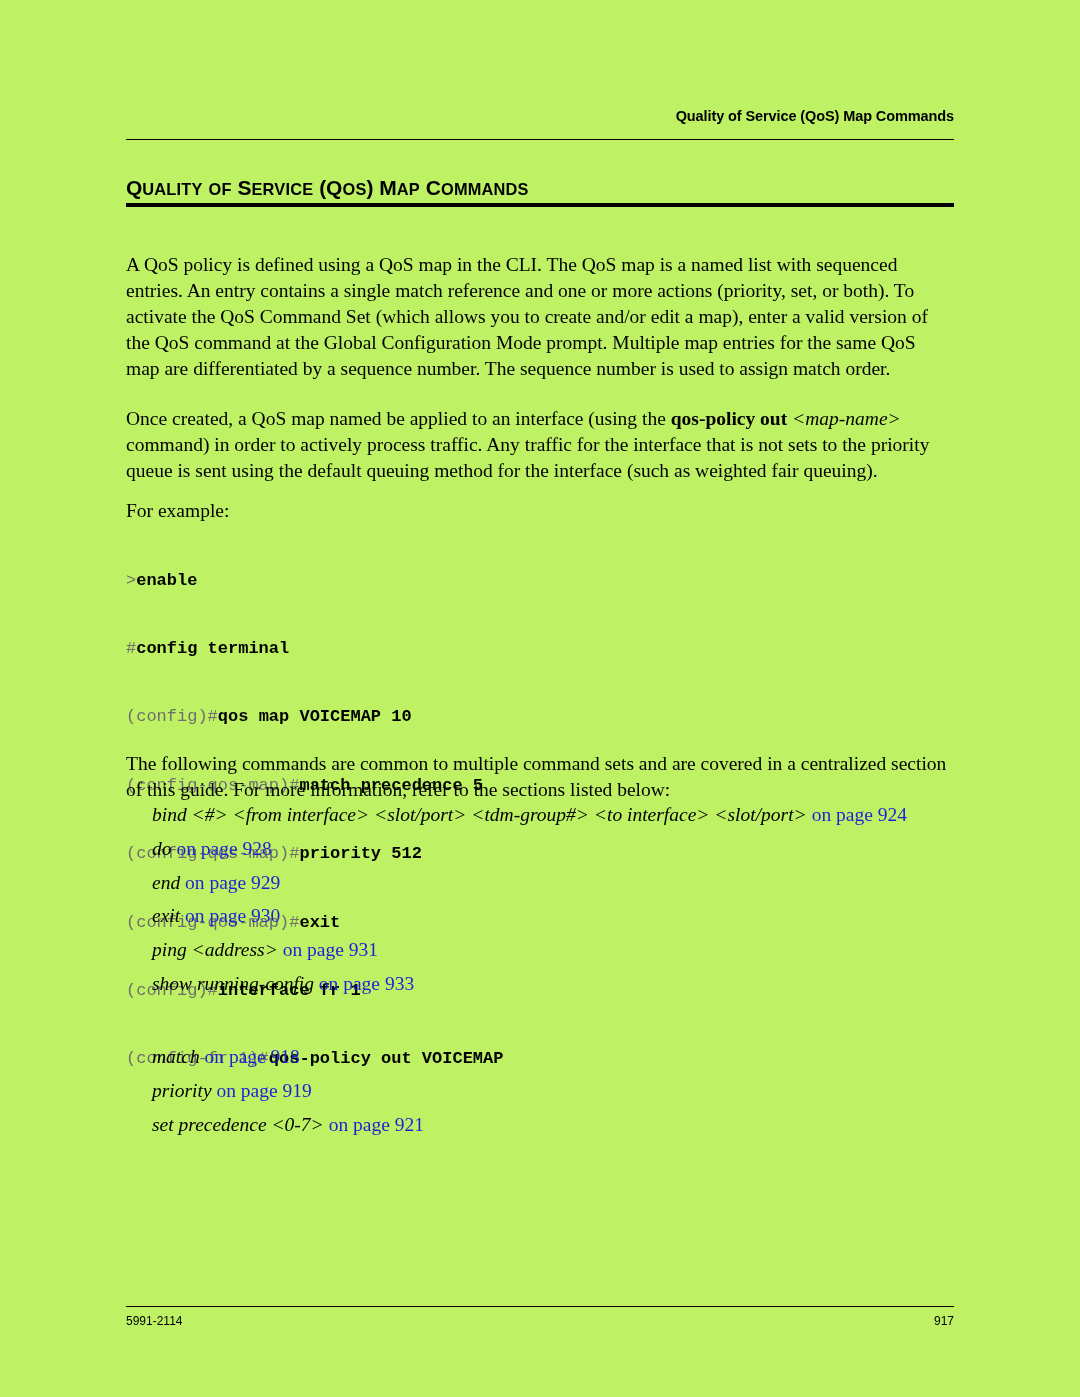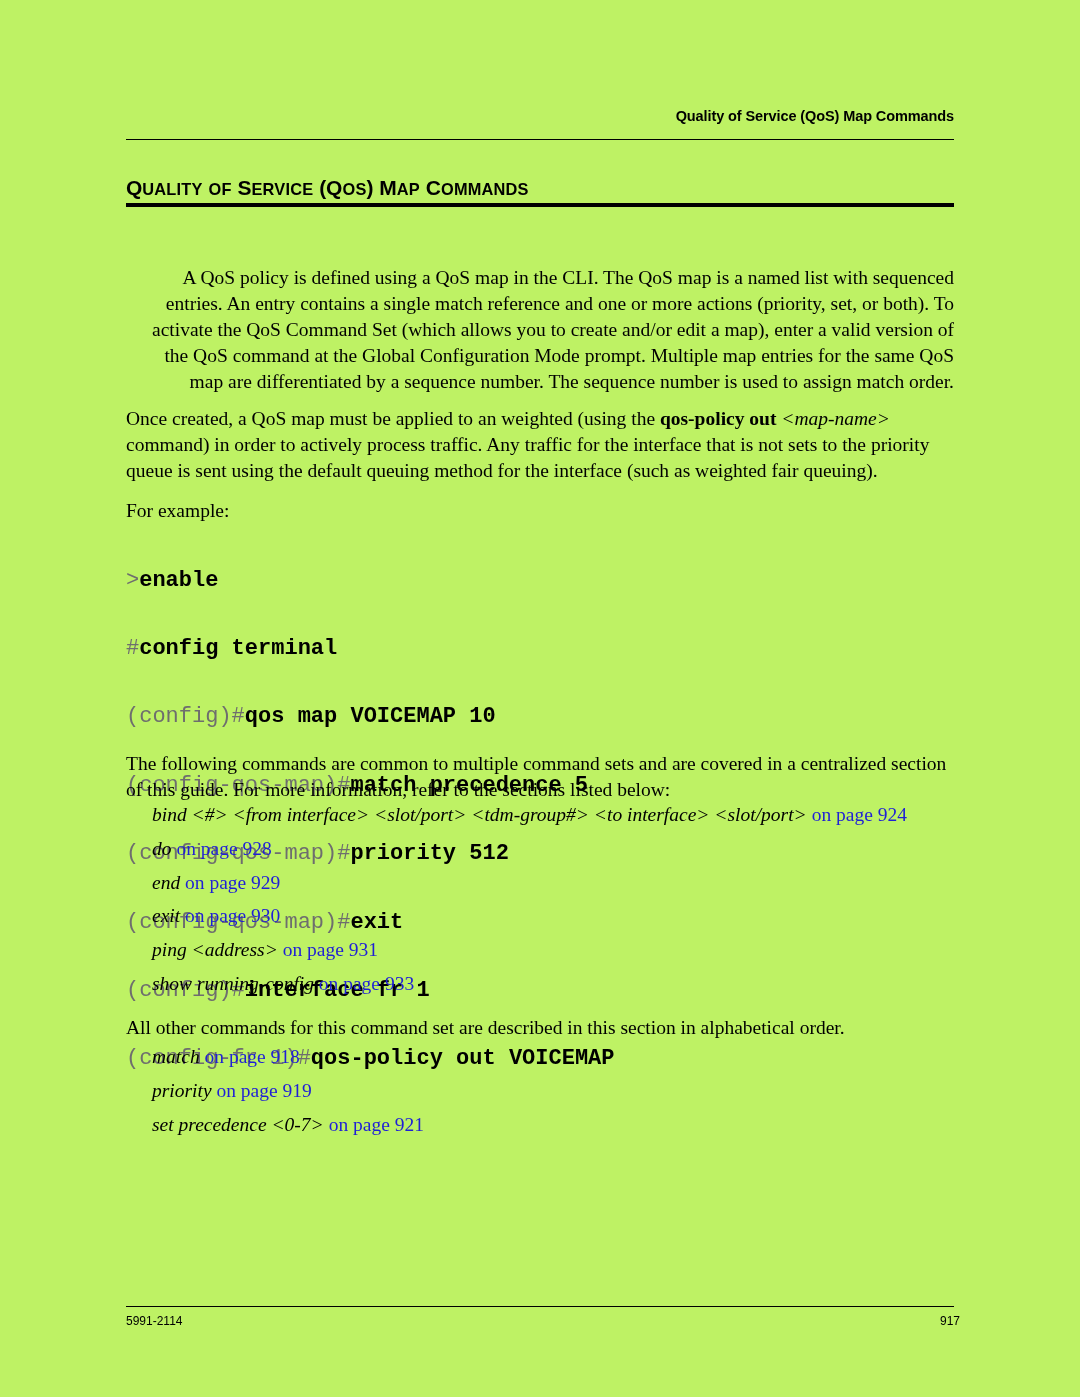--- a/index.html
+++ b/index.html
@@ -71,34 +71,34 @@
     left: 126px;
     width: 828px;
     font-size: 19.5px;
     line-height: 26.2px;
     text-align: left;
     color: #000;
   }
   .para b { font-weight: bold; text-align: right; }
   .para i { font-style: italic; }
 
-  #para-intro { top: 245px; text-align: right; }
+  #para-intro { top: 232px; }
   #para-apply { top: 386px; }
   #para-forexample { top: 478px; }
   #para-common { top: 731px; }
   #para-allother { top: 995px; }
 
   
   .code-block {
     position: absolute;
     left: 126px;
     top: 524px;
     width: 828px;
     font-family: "Liberation Mono", "DejaVu Sans Mono", monospace;
-    font-size: 22px;
+    font-size: 17px;
     line-height: 22.8px;
     white-space: pre;
   }
   .code-line { white-space: pre; }
   .prompt {
     color: #6e6e6e;
     font-weight: normal;
   }
   .cmd {
     color: #000;
@@ -143,41 +143,41 @@
     font-size: 12px;
     color: #000;
   }
   #footer-docnum { left: 126px; }
   #footer-copyright {
     left: 126px;
     width: 828px;
     text-align: center;
   }
   #footer-pagenum {
-    left: 132px;
+    left: 126px;
     width: 828px;
     text-align: right;
   }
 </style>
 </head>
 <body>
 
 <div class="page">
 
   <div class="running-header">Quality of Service (QoS) Map Commands</div>
 
   <div class="rule-thin"></div>
 
   <h1 class="section-title"><span>Q</span><span class="sc">UALITY</span>&nbsp;<span class="sc">OF</span>&nbsp;<span>S</span><span class="sc">ERVICE</span>&nbsp;<span>(Q</span><span class="sc">OS</span><span>)</span>&nbsp;<span>M</span><span class="sc">AP</span>&nbsp;<span>C</span><span class="sc">OMMANDS</span></h1>
 
   <div class="rule-thick"></div>
 
   <p class="para" id="para-intro">A QoS policy is defined using a QoS map in the CLI. The QoS map is a named list with sequenced entries. An entry contains a single match reference and one or more actions (priority, set, or both). To activate the QoS Command Set (which allows you to create and/or edit a map), enter a valid version of the QoS command at the Global Configuration Mode prompt. Multiple map entries for the same QoS map are differentiated by a sequence number. The sequence number is used to assign match order.</p>
 
-  <p class="para" id="para-apply"><span>Once created, a QoS map must be applied to an weighted (using the </span><b>qos-policy out</b><i> &lt;map-name&gt;</i><span> command) in order to actively process traffic. Any traffic for the interface that is not sets to the priority queue is sent using the default queuing method for the interface (such as weighted fair queuing).</span></p>
+  <p class="para" id="para-apply"><span>Once created, a QoS map named be applied to an interface (using the </span><b>qos-policy out</b><i> &lt;map-name&gt;</i><span> command) in order to actively process traffic. Any traffic for the interface that is not sets to the priority queue is sent using the default queuing method for the interface (such as weighted fair queuing).</span></p>
 
   <p class="para" id="para-forexample">For example:</p>
 
   <div class="code-block">
     <div class="code-line"><span class="prompt">&gt;</span><span class="cmd">enable</span></div>
     <div class="code-line"><span class="prompt">#</span><span class="cmd">config terminal</span></div>
     <div class="code-line"><span class="prompt">(config)#</span><span class="cmd">qos map VOICEMAP 10</span></div>
     <div class="code-line"><span class="prompt">(config-qos-map)#</span><span class="cmd">match precedence 5</span></div>
     <div class="code-line"><span class="prompt">(config-qos-map)#</span><span class="cmd">priority 512</span></div>
     <div class="code-line"><span class="prompt">(config-qos-map)#</span><span class="cmd">exit</span></div>
@@ -189,21 +189,20 @@
 
   <div class="xref-list" id="xref-common">
     <div class="xref-item"><span class="cmdname">bind &lt;#&gt; &lt;from interface&gt; &lt;slot/port&gt; &lt;tdm-group#&gt; &lt;to interface&gt; &lt;slot/port&gt;</span> <span class="link">on page 924</span></div>
     <div class="xref-item"><span class="cmdname">do</span> <span class="link">on page 928</span></div>
     <div class="xref-item"><span class="cmdname">end</span> <span class="link">on page 929</span></div>
     <div class="xref-item"><span class="cmdname">exit</span> <span class="link">on page 930</span></div>
     <div class="xref-item"><span class="cmdname">ping &lt;address&gt;</span> <span class="link">on page 931</span></div>
     <div class="xref-item"><span class="cmdname">show running-config</span> <span class="link">on page 933</span></div>
   </div>
 
-  <p class="para" id="para-allother">All other commands for this command set are described in this section in alphabetical order.</p>
 
   <div class="xref-list" id="xref-other">
     <div class="xref-item"><span class="cmdname">match</span> <span class="link">on page 918</span></div>
     <div class="xref-item"><span class="cmdname">priority</span> <span class="link">on page 919</span></div>
     <div class="xref-item"><span class="cmdname">set precedence &lt;0-7&gt;</span> <span class="link">on page 921</span></div>
   </div>
 
   <div class="rule-footer"></div>
 
   <div class="footer" id="footer-docnum">5991-2114</div>

